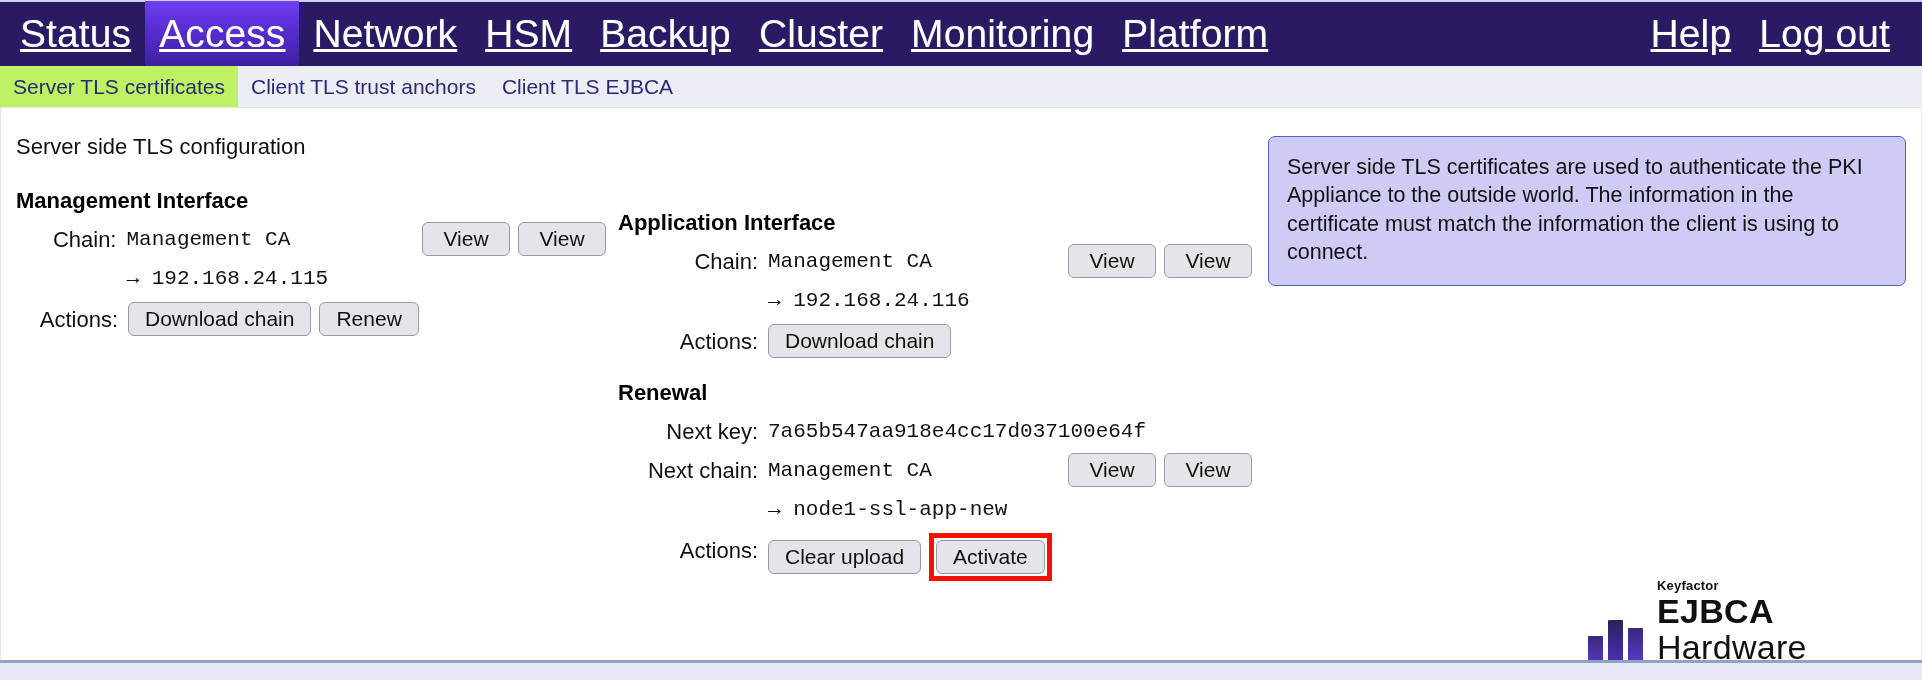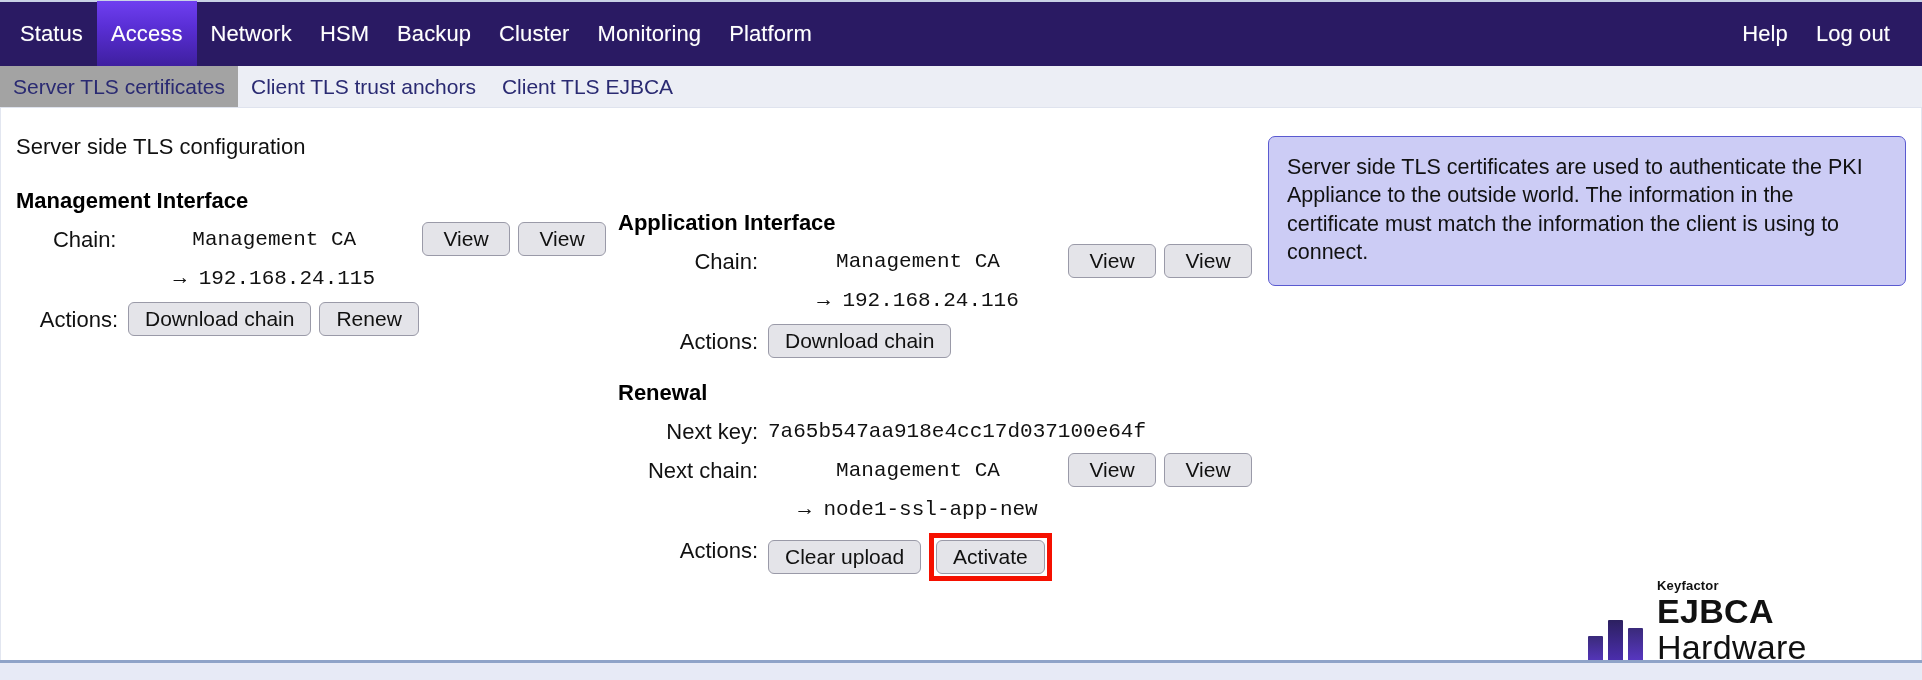--- a/index.html
+++ b/index.html
@@ -16,40 +16,41 @@
   .topnav {
     position: absolute; left: 0; top: 0; width: 1922px; height: 66px;
     background: #2a1a63;
     display: flex; align-items: center;
     border-top: 2px solid #c9d2e6;
   }
   .topnav-left { display: flex; align-items: stretch; height: 66px; padding-left: 6px; }
   .topnav-right { display: flex; align-items: stretch; height: 66px; margin-left: auto; padding-right: 18px; }
   .navitem {
     display: flex; align-items: center; padding: 0 14px;
-    color: #ffffff; font-size: 22px; font-weight: 400;
+    color: #ffffff; font-size: 39px; font-weight: 400;
     letter-spacing: .1px; white-space: nowrap; cursor: pointer;
     text-shadow: 0 0 1px rgba(255,255,255,.35);
+    text-decoration: underline;
   }
   .navitem.active {
     background: linear-gradient(180deg, #6f3ff0 0%, #5a2fd6 38%, #3e1f9e 100%);
   }
 
   
   .subnav {
     position: absolute; left: 0; top: 66px; width: 1922px; height: 42px;
     background: #eceef5;
     display: flex; align-items: stretch;
     border-bottom: 1px solid #dfe3ee;
   }
   .subitem {
     display: flex; align-items: center; padding: 0 13px;
     color: #2a2a72; font-size: 21px; white-space: nowrap; cursor: pointer;
   }
-  .subitem.active { background: #a3a3a3; color: #2a2a72; text-align: right; }
+  .subitem.active { background: #bef264; color: #2a2a72; text-align: right; }
 
   
   .content { position: absolute; left: 0; top: 108px; width: 1922px; height: 546px; }
 
   .page-title {
     position: absolute; left: 16px; top: 26px;
     font-size: 22px; color: #111; font-weight: 400;
   }
 
   .col { position: absolute; }
@@ -63,21 +64,21 @@
 
   .row { display: flex; align-items: flex-start; margin-bottom: 2px; }
   .lbl {
     font-size: 22px; color: #111; text-align: right;
     padding-top: 7px; white-space: nowrap;
   }
   .lbl-mgmt { width: 112px; padding-right: 10px; }
   .lbl-app  { width: 150px; padding-right: 10px; }
   .val {
     font-family: "Liberation Mono", monospace;
-    font-size: 21px; color: #111; padding-top: 8px; white-space: pre; text-align: center;
+    font-size: 21px; color: #111; padding-top: 8px; white-space: pre;
   }
   .chain-wrap { width: 300px; }
   .chain-wrap-app { width: 300px; }
   .btns-col { display: flex; flex-direction: row; gap: 8px; padding-top: 2px; }
 
   .btn {
     display: inline-flex; align-items: center; justify-content: center;
     min-height: 34px; padding: 4px 16px;
     font-size: 21px; color: #111;
     background: #e4e4e9;

